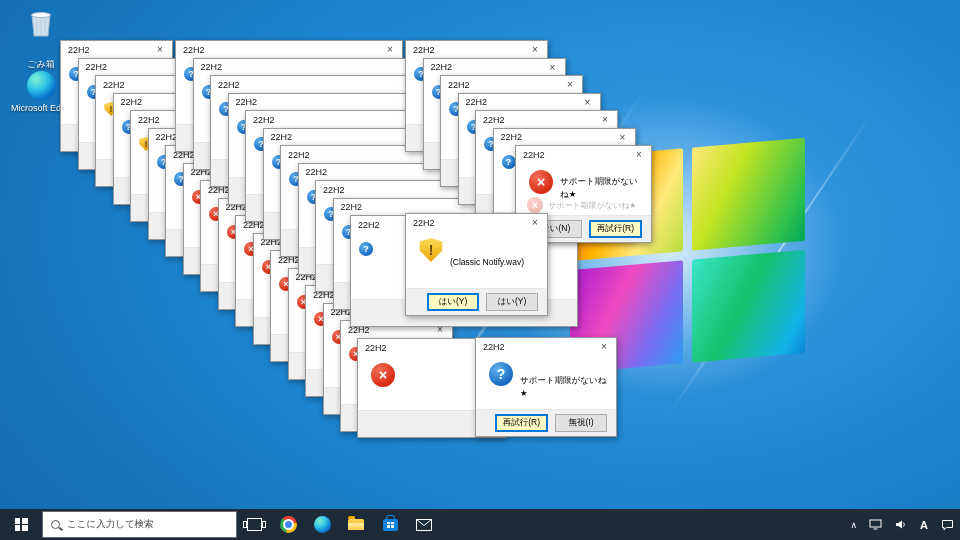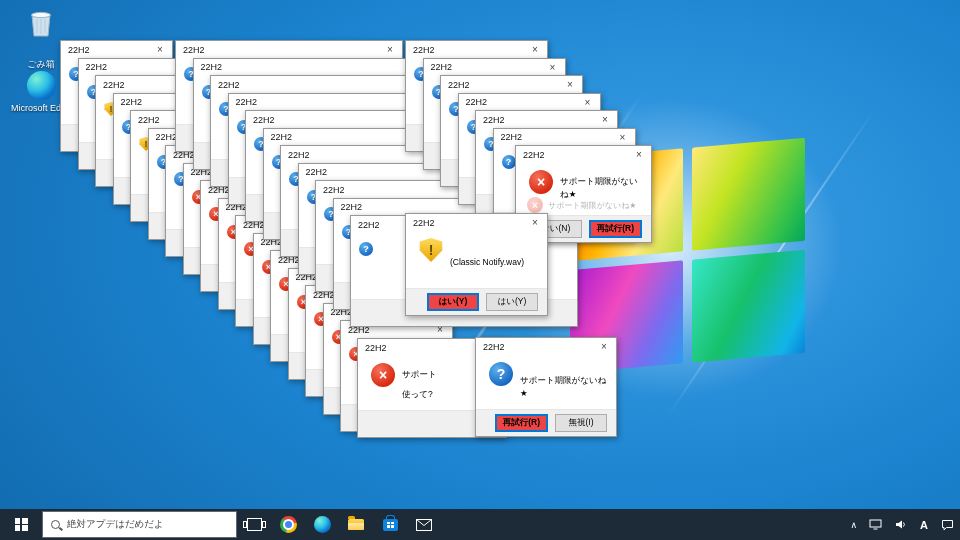--- a/index.html
+++ b/index.html
@@ -34,21 +34,21 @@
   .win{position:absolute;background:#fff;border:1px solid #989898;box-sizing:border-box;
     box-shadow:1px 2px 6px rgba(0,0,0,.35);}
   .tb{position:absolute;left:0;top:0;right:0;height:17px;display:flex;align-items:center;background:#fff;}
   .tb .tt{margin-left:7px;font-size:9px;color:#111;}
   .tb .cx{margin-left:auto;width:24px;height:17px;display:flex;align-items:center;justify-content:center;font-size:10px;color:#444;}
   .bd{position:absolute;left:0;right:0;top:17px;bottom:27px;background:#fff;}
   .ft{position:absolute;left:0;right:0;bottom:0;height:27px;background:#f0f0f0;border-top:1px solid #e6e6e6;
     display:flex;align-items:center;justify-content:flex-end;gap:7px;padding:0 9px;box-sizing:border-box;}
   .btn{height:18px;min-width:52px;padding:0 7px;background:#e1e1e1;border:1px solid #adadad;
     display:flex;align-items:center;justify-content:center;font-size:8.5px;color:#000;box-sizing:border-box;}
-  .btn.focused{background:#ef4444;border-color:#0078d7;box-shadow:inset 0 0 0 1px #0078d7;font-weight:bold;}
+  .btn.focused{background:#fef9c3;border-color:#0078d7;box-shadow:inset 0 0 0 1px #0078d7;}
   .icon{position:absolute;display:flex;align-items:center;justify-content:center;color:#fff;font-weight:700;}
   .icon.question{border-radius:50%;background:radial-gradient(circle at 35% 30%, #5db2ef, #1565c0 75%);}
   .icon.error{border-radius:50%;background:radial-gradient(circle at 35% 30%, #f4705a, #d7260d 75%);}
   .icon.warning{background:linear-gradient(#ffdb5e,#e8a400);color:#6b4700;
     clip-path:polygon(50% 0%, 97% 15%, 97% 52%, 50% 100%, 3% 52%, 3% 15%);}
   .icon.sm{width:14px;height:14px;font-size:9px;left:8px;top:9px;}
   .icon.lg{width:24px;height:24px;font-size:14px;left:13px;top:7px;}
   .icon.gsm{position:static;width:16px;height:16px;font-size:10px;flex:0 0 auto;}
   .msg{position:absolute;left:44px;top:12px;right:5px;font-size:8.5px;color:#000;line-height:1.55;}
   .msg2{margin-top:7px;}
@@ -499,21 +499,20 @@
           <div class="btn">はい(Y)</div>
         </div>
       </div>
       <div class="win" id="dialog-support-line" style="left: 357px; top: 338px; width: 150px; height: 100px;">
         <div class="tb">
           <span class="tt">22H2</span>
           <span class="cx">×</span>
         </div>
         <div class="bd">
           <span class="icon error lg">×</span>
-          <div class="msg">サポート<div class="msg2">使って?</div></div>
         </div>
         <div class="ft"></div>
       </div>
       <div class="win" id="dialog-no-update" style="left: 475px; top: 337px; width: 142px; height: 100px;">
         <div class="tb">
           <span class="tt">22H2</span>
           <span class="cx">×</span>
         </div>
         <div class="bd">
           <span class="icon question lg">?</span>
@@ -530,21 +529,21 @@
     <div class="tb-start">
       <span class="winlogo">
           <b></b>
           <b></b>
           <b></b>
           <b></b>
         </span>
     </div>
     <div class="tb-search">
       <span class="mag"></span>
-      <span class="tb-search-text">絶対アプデはだめだよ</span>
+      <span class="tb-search-text">ここに入力して検索</span>
     </div>
     <div class="slot">
       <span class="ic-taskview"></span>
     </div>
     <div class="slot">
       <span class="ic-chrome"></span>
     </div>
     <div class="slot">
       <span class="ic-edge"></span>
     </div>

